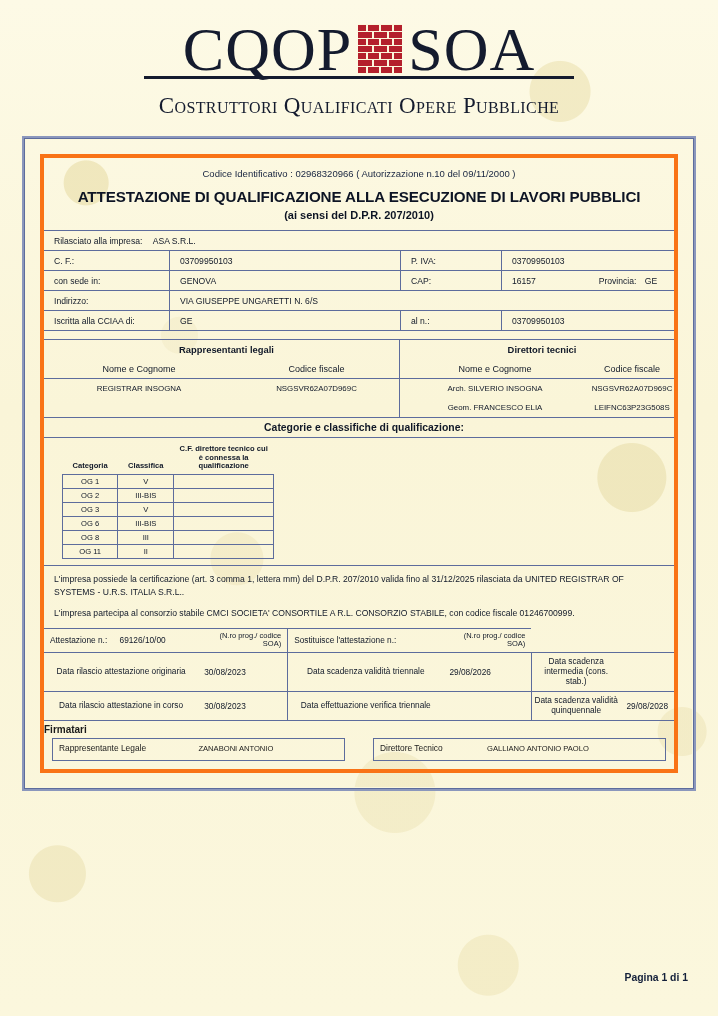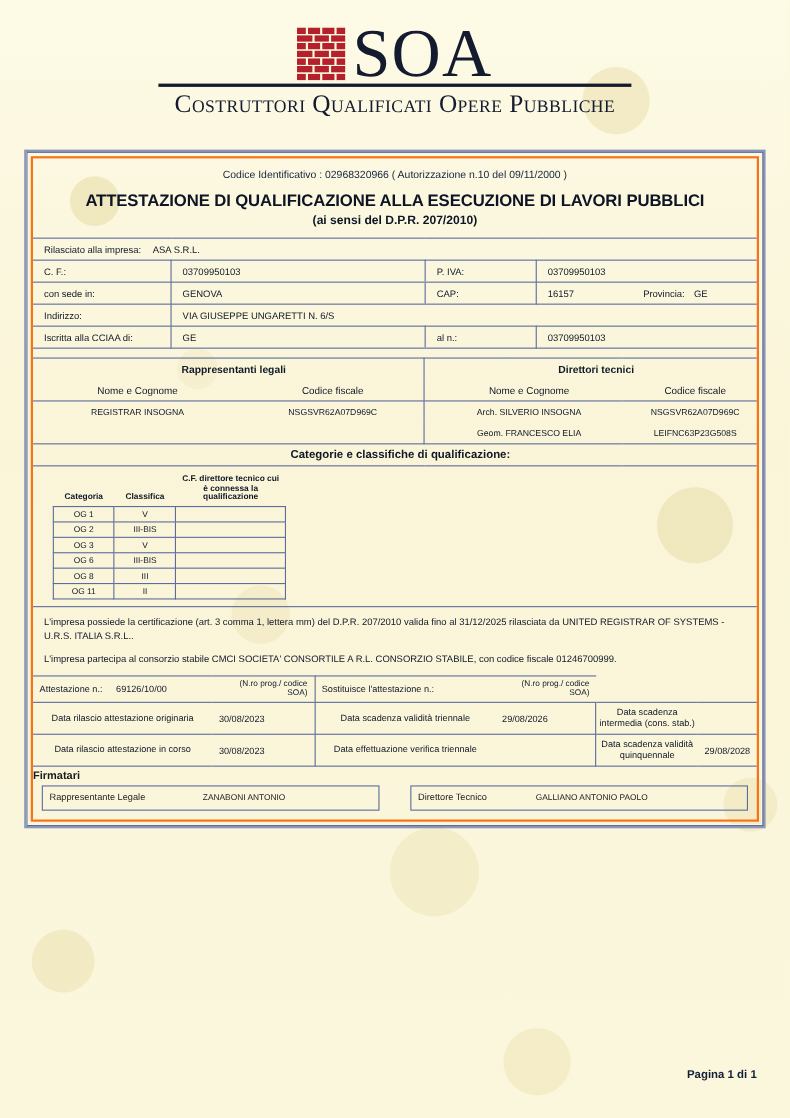--- a/index.html
+++ b/index.html
@@ -48,32 +48,32 @@
   }
   .brick-row{display:flex;height:6px;gap:2px;overflow:hidden;}
   .brick{background:#b4202c;height:6px;flex:1 1 auto;}
   .brick.half{flex:0 0 8px;}
   .logo-rule{
     width:430px;height:3px;background:#141b2e;margin:0 auto;margin-top:-4px;
   }
   .logo-sub{
     font-family:"Liberation Serif", serif;
     font-size:23px;letter-spacing:.4px;color:#141b2e;
-    margin-top:3px;font-variant:small-caps;
+    margin-top:14px;font-variant:small-caps;
   }
 
   
   .frame{
     position:absolute;left:24px;top:138px;width:670px;
     border:1px solid #5d6c9c;
     box-shadow:0 0 0 1px #fbf7dc inset, 0 0 0 2px #8b97bc;
     background:transparent;
     box-sizing:border-box;
   }
-  .frame-inner{border:2px solid #f97316;margin:3px;}
+  .frame-inner{border:4px solid #f97316;margin:15px;}
 
   .codice{
     text-align:center;font-size:9.5px;padding:10px 0 9px 0;color:#16233f;
   }
   .title{
     text-align:center;font-size:15.2px;font-weight:bold;color:#0d1424;
     letter-spacing:-.1px;padding:0 4px;
   }
   .subtitle{
     text-align:center;font-size:11px;font-weight:bold;color:#0d1424;
@@ -129,20 +129,21 @@
 </style>
 </head>
 <body>
 
 <div id="paper-texture"></div>
 
 <div id="page">
 
   <div class="logo-block">
     <div class="logo-main">
+      <span class="logo-word">CQOP</span>
       <span class="brick-box">
         <span class="brick-row">
             <i class="brick half"></i>
             <i class="brick"></i>
             <i class="brick"></i>
             <i class="brick half"></i>
           </span>
         <span class="brick-row">
             <i class="brick"></i>
             <i class="brick"></i>

